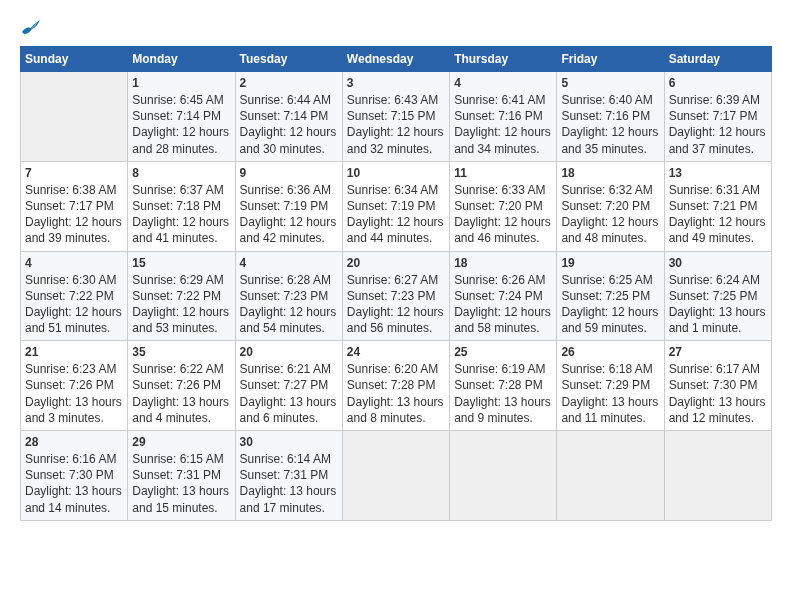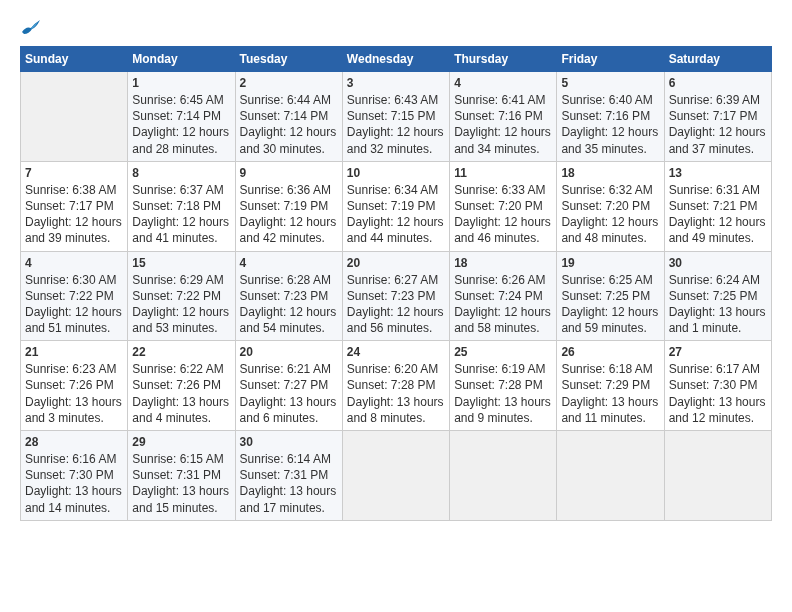--- a/index.html
+++ b/index.html
@@ -211,21 +211,21 @@
             <span class="day-num">30</span>
             <div class="cell-text">Sunrise: 6:24 AM<br>Sunset: 7:25 PM<br>Daylight: 13 hours and 1 minute.</div>
           </td>
         </tr>
         <tr>
           <td>
             <span class="day-num">21</span>
             <div class="cell-text">Sunrise: 6:23 AM<br>Sunset: 7:26 PM<br>Daylight: 13 hours and 3 minutes.</div>
           </td>
           <td>
-            <span class="day-num">22</span>
+            <span class="day-num">35</span>
             <div class="cell-text">Sunrise: 6:22 AM<br>Sunset: 7:26 PM<br>Daylight: 13 hours and 4 minutes.</div>
           </td>
           <td>
             <span class="day-num">20</span>
             <div class="cell-text">Sunrise: 6:21 AM<br>Sunset: 7:27 PM<br>Daylight: 13 hours and 6 minutes.</div>
           </td>
           <td>
             <span class="day-num">24</span>
             <div class="cell-text">Sunrise: 6:20 AM<br>Sunset: 7:28 PM<br>Daylight: 13 hours and 8 minutes.</div>
           </td>

